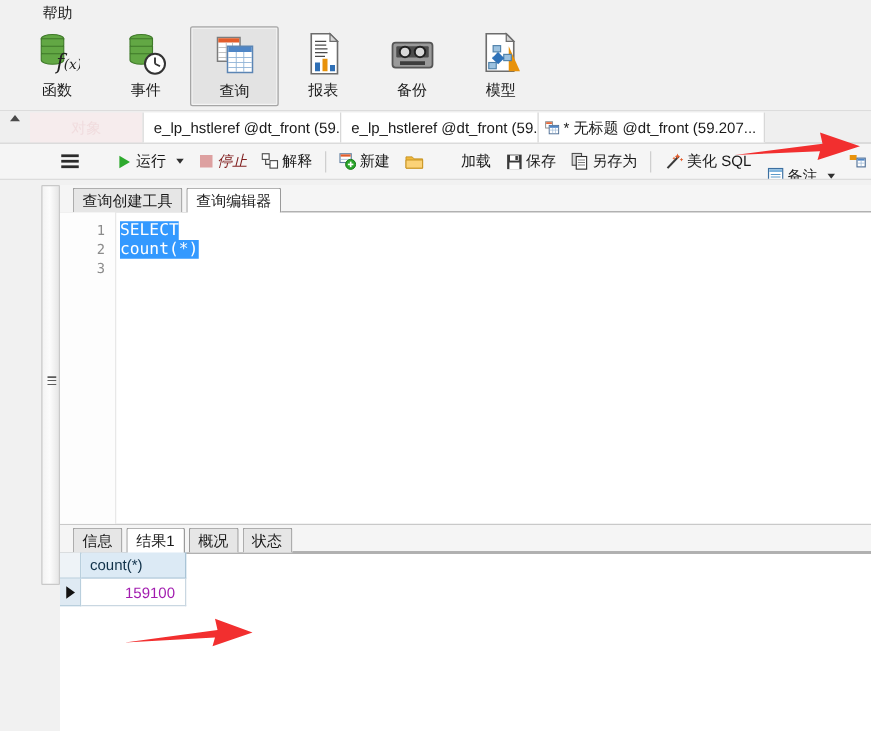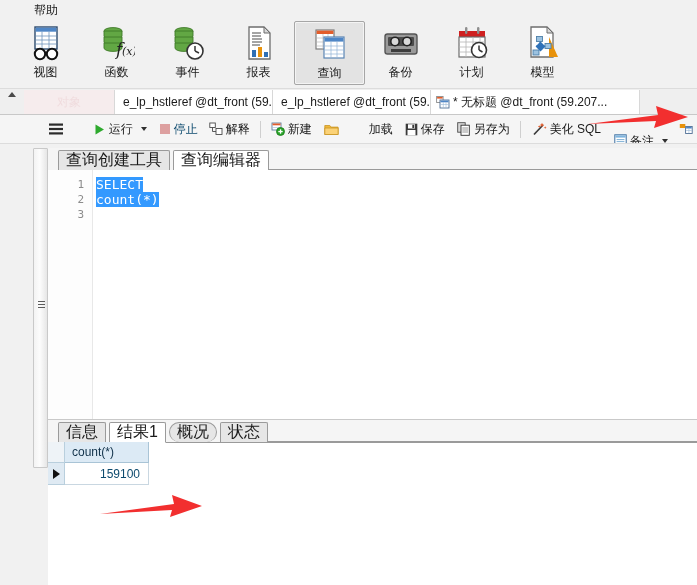--- a/index.html
+++ b/index.html
@@ -33,44 +33,44 @@
                 padding-top:3px;background:#efefef;box-sizing:border-box;}
   .caret-up{width:0;height:0;border-left:4px solid transparent;border-right:4px solid transparent;
             border-bottom:5px solid #4a4a4a;}
   .obj-tab{width:90px;height:24px;background:#f6eced;display:flex;align-items:center;
            justify-content:center;font-size:12px;color:#f0dcde;box-sizing:border-box;}
   .ctab{height:24px;display:flex;align-items:center;gap:3px;padding:0 6px 0 5px;
         background:#ffffff;border-left:1px solid #d8d8d8;font-size:12px;color:#1a1a1a;
         white-space:nowrap;box-sizing:border-box;overflow:hidden;cursor:default;}
   .ctab.t1{width:158px;}
   .ctab.t2{width:158px;}
-  .ctab.t3{width:210px;border-right:1px solid #d8d8d8;}
+  .ctab.t3{width:182px;border-right:1px solid #d8d8d8;}
 
   
   .etoolbar{position:relative;height:28px;background:#f5f5f5;display:flex;align-items:center;
             border-bottom:1px solid #dcdcdc;padding-left:48px;overflow:hidden;}
   .tb-btn{display:flex;align-items:center;gap:3px;height:24px;padding:0 4px;cursor:default;
           font-size:12px;white-space:nowrap;}
-  .tb-btn.disabled{color:#0c4a6e;}
+  .tb-btn.disabled{color:#7f1d1d;font-style:italic;}
   .tb-sep{width:1px;height:17px;background:#cfcfcf;margin:0 6px;}
   .tb-caret{width:0;height:0;border-left:3.5px solid transparent;border-right:3.5px solid transparent;
             border-top:4px solid #303030;margin-left:2px;}
 
   
   .leftrail{position:absolute;left:33px;top:148px;width:15px;height:320px;
             background:linear-gradient(to right,#f3f3f3,#fcfcfc 45%,#e6e6e6);
             border:1px solid #c9c9c9;border-radius:1px;box-sizing:border-box;}
   .rail-grip{position:absolute;left:4px;top:152px;width:7px;height:9px;
              background:repeating-linear-gradient(to bottom,#5b5b5b 0 1px,transparent 1px 3px);}
 
   
   .editorpane{position:absolute;left:48px;top:148px;right:0;bottom:0;background:#ffffff;}
   .subtabs{height:22px;display:flex;align-items:flex-end;background:#f5f5f5;
            border-bottom:1px solid #9a9a9a;padding-left:10px;}
-  .stab{height:20px;padding:0 7px;display:flex;align-items:center;font-size:16px;
+  .stab{height:20px;padding:0 7px;display:flex;align-items:flex-end;font-size:12px;
         background:#e6e6e6;border:1px solid #9a9a9a;border-bottom:none;color:#1a1a1a;
         border-radius:2px 2px 0 0;cursor:default;box-sizing:border-box;}
   .stab.sel{background:#ffffff;border-bottom:1px solid #ffffff;margin-bottom:-1px;height:21px;}
   .stab-filler{flex:1;height:20px;border-bottom:1px solid #9a9a9a;}
 
   .codearea{position:absolute;left:0;top:22px;right:0;height:249px;background:#ffffff;
             border-bottom:1px solid #c9c9c9;display:flex;}
   .gutter{width:44px;background:#fdfdfd;padding-top:7px;box-sizing:border-box;}
   .gnum{height:15px;line-height:15px;text-align:right;padding-right:8px;
         font-family:"DejaVu Sans Mono","Liberation Mono",monospace;font-size:11px;color:#8c8c8c;}
@@ -91,58 +91,39 @@
   .hdr-cell{width:84px;background:#dceaf5;border-right:1px solid #a9c4d6;
             border-bottom:1px solid #a9c4d6;font-size:12px;color:#11324a;
             display:flex;align-items:center;padding-left:7px;box-sizing:border-box;}
   .gridrow{display:flex;height:22px;}
   .row-ind{width:17px;background:#dfeaf3;border-right:1px solid #b9cfdd;
            border-bottom:1px solid #b9cfdd;display:flex;align-items:center;
            justify-content:center;box-sizing:border-box;}
   .tri{width:0;height:0;border-top:5px solid transparent;border-bottom:5px solid transparent;
        border-left:7px solid #111;}
   .row-cell{width:84px;background:#ffffff;border-right:1px solid #c9d7e1;
-            border-bottom:1px solid #c9d7e1;font-size:12px;color:#0c4a6e;
+            border-bottom:1px solid #c9d7e1;font-size:12px;color:#a21caf;
             display:flex;align-items:center;justify-content:flex-end;padding-right:8px;
             box-sizing:border-box;}
   .botfill{position:absolute;left:0;right:0;top:444px;bottom:0;background:#ffffff;}
 
   
   .arrow{position:absolute;pointer-events:none;}
 </style>
 </head>
 <body>
 
 <div class="app">
 
   <div class="menubar">
     <div class="mi">帮助</div>
   </div>
 
   <div class="ribbon">
 
-    <div class="rb-item">
-      <div class="rb-ico">
-        <svg width="36" height="38" viewBox="0 0 36 38">
-          <rect x="7" y="2" width="22" height="22" fill="#fff" stroke="#2c4a6e" stroke-width="1.4"></rect>
-          <rect x="7.7" y="2.7" width="20.6" height="4" fill="#4f86c6"></rect>
-          <g stroke="#6f95bb" stroke-width="0.8">
-            <line x1="7.7" y1="11" x2="28.3" y2="11"></line>
-              <line x1="7.7" y1="15" x2="28.3" y2="15"></line>
-            <line x1="7.7" y1="19" x2="28.3" y2="19"></line>
-            <line x1="14" y1="6.7" x2="14" y2="23.3"></line>
-              <line x1="21" y1="6.7" x2="21" y2="23.3"></line>
-          </g>
-          <circle cx="12" cy="29" r="5.2" fill="#fff" stroke="#111" stroke-width="2"></circle>
-          <circle cx="24" cy="29" r="5.2" fill="#fff" stroke="#111" stroke-width="2"></circle>
-          <line x1="17" y1="28" x2="19" y2="28" stroke="#111" stroke-width="2"></line>
-        </svg>
-      </div>
-      <div class="rb-lb">视图</div>
-    </div>
 
     <div class="rb-item">
       <div class="rb-ico">
         <svg width="36" height="38" viewBox="0 0 36 38">
           <g fill="#62a744" stroke="#3f7a29" stroke-width="0.9">
             <ellipse cx="14" cy="6" rx="9" ry="3.4"></ellipse>
             <path d="M5 6 v5 a9 3.4 0 0 0 18 0 V6z"></path>
             <path d="M5 12 v5 a9 3.4 0 0 0 18 0 V12z"></path>
             <path d="M5 18 v5 a9 3.4 0 0 0 18 0 V18z"></path>
           </g>
@@ -161,20 +142,46 @@
             <path d="M5 6 v5 a9 3.4 0 0 0 18 0 V6z"></path>
             <path d="M5 12 v5 a9 3.4 0 0 0 18 0 V12z"></path>
             <path d="M5 18 v5 a9 3.4 0 0 0 18 0 V18z"></path>
           </g>
           <circle cx="25" cy="26" r="8" fill="#fff" stroke="#333" stroke-width="1.6"></circle>
           <line x1="25" y1="26" x2="25" y2="21" stroke="#333" stroke-width="1.5"></line>
           <line x1="25" y1="26" x2="29" y2="28" stroke="#333" stroke-width="1.5"></line>
         </svg>
       </div>
       <div class="rb-lb">事件</div>
+    </div>
+
+    <div class="rb-item active">
+      <div class="rb-ico">
+        <svg width="36" height="38" viewBox="0 0 36 38">
+          <rect x="4" y="4" width="18" height="19" fill="#fff" stroke="#7c7c7c" stroke-width="1.2"></rect>
+          <rect x="4.6" y="4.6" width="16.8" height="3.4" fill="#e35d2b"></rect>
+          <g stroke="#b9b9b9" stroke-width="0.7">
+            <line x1="4.6" y1="12" x2="21.4" y2="12"></line>
+              <line x1="4.6" y1="16" x2="21.4" y2="16"></line>
+            <line x1="4.6" y1="20" x2="21.4" y2="20"></line>
+              <line x1="11" y1="8" x2="11" y2="22.4"></line>
+            <line x1="16" y1="8" x2="16" y2="22.4"></line>
+          </g>
+          <rect x="12" y="11" width="20" height="21" fill="#fff" stroke="#5b85b4" stroke-width="1.2"></rect>
+          <rect x="12.6" y="11.6" width="18.8" height="4" fill="#4f86c6"></rect>
+          <g stroke="#8fb2d6" stroke-width="0.7">
+            <line x1="12.6" y1="20" x2="31.4" y2="20"></line>
+              <line x1="12.6" y1="24" x2="31.4" y2="24"></line>
+            <line x1="12.6" y1="28" x2="31.4" y2="28"></line>
+            <line x1="19" y1="15.6" x2="19" y2="31.4"></line>
+              <line x1="25" y1="15.6" x2="25" y2="31.4"></line>
+          </g>
+        </svg>
+      </div>
+      <div class="rb-lb">查询</div>
     </div>
 
     <div class="rb-item">
       <div class="rb-ico">
         <svg width="36" height="38" viewBox="0 0 36 38">
           <path d="M8 2 h15 l6 6 v26 H8z" fill="#fff" stroke="#6d6d6d" stroke-width="1.3"></path>
           <path d="M23 2 v6 h6z" fill="#d8d8d8" stroke="#6d6d6d" stroke-width="1"></path>
           <g stroke="#4a4a4a" stroke-width="1">
             <line x1="11" y1="8" x2="20" y2="8"></line>
               <line x1="11" y1="11" x2="20" y2="11"></line>
@@ -183,81 +190,33 @@
             <line x1="11" y1="20" x2="19" y2="20"></line>
           </g>
           <rect x="11" y="25" width="4" height="7" fill="#2f6fb5"></rect>
           <rect x="17" y="22" width="4" height="10" fill="#e8920b"></rect>
           <rect x="23" y="27" width="4" height="5" fill="#2f6fb5"></rect>
         </svg>
       </div>
       <div class="rb-lb">报表</div>
     </div>
 
-    <div class="rb-item active">
-      <div class="rb-ico">
-        <svg width="36" height="38" viewBox="0 0 36 38">
-          <rect x="4" y="4" width="18" height="19" fill="#fff" stroke="#7c7c7c" stroke-width="1.2"></rect>
-          <rect x="4.6" y="4.6" width="16.8" height="3.4" fill="#e35d2b"></rect>
-          <g stroke="#b9b9b9" stroke-width="0.7">
-            <line x1="4.6" y1="12" x2="21.4" y2="12"></line>
-              <line x1="4.6" y1="16" x2="21.4" y2="16"></line>
-            <line x1="4.6" y1="20" x2="21.4" y2="20"></line>
-              <line x1="11" y1="8" x2="11" y2="22.4"></line>
-            <line x1="16" y1="8" x2="16" y2="22.4"></line>
-          </g>
-          <rect x="12" y="11" width="20" height="21" fill="#fff" stroke="#5b85b4" stroke-width="1.2"></rect>
-          <rect x="12.6" y="11.6" width="18.8" height="4" fill="#4f86c6"></rect>
-          <g stroke="#8fb2d6" stroke-width="0.7">
-            <line x1="12.6" y1="20" x2="31.4" y2="20"></line>
-              <line x1="12.6" y1="24" x2="31.4" y2="24"></line>
-            <line x1="12.6" y1="28" x2="31.4" y2="28"></line>
-            <line x1="19" y1="15.6" x2="19" y2="31.4"></line>
-              <line x1="25" y1="15.6" x2="25" y2="31.4"></line>
-          </g>
-        </svg>
-      </div>
-      <div class="rb-lb">查询</div>
-    </div>
-
     <div class="rb-item">
       <div class="rb-ico">
         <svg width="38" height="38" viewBox="0 0 38 38">
           <rect x="3" y="9" width="32" height="20" rx="2.5" fill="#9a9a9a" stroke="#555" stroke-width="1.4"></rect>
           <rect x="6" y="12" width="26" height="9" rx="1" fill="#4c4c4c"></rect>
           <circle cx="13" cy="16.5" r="4.2" fill="#d9d9d9" stroke="#222" stroke-width="1.6"></circle>
           <circle cx="25" cy="16.5" r="4.2" fill="#d9d9d9" stroke="#222" stroke-width="1.6"></circle>
           <rect x="9" y="24" width="20" height="3" fill="#3d3d3d"></rect>
         </svg>
       </div>
       <div class="rb-lb">备份</div>
     </div>
 
-    <div class="rb-item">
-      <div class="rb-ico">
-        <svg width="36" height="38" viewBox="0 0 36 38">
-          <rect x="5" y="6" width="26" height="6" fill="#cf2020"></rect>
-          <rect x="5" y="12" width="26" height="20" fill="#fff" stroke="#6d6d6d" stroke-width="1.2"></rect>
-          <g stroke="#b5b5b5" stroke-width="0.8">
-            <line x1="5" y1="17" x2="31" y2="17"></line>
-              <line x1="5" y1="22" x2="31" y2="22"></line>
-            <line x1="5" y1="27" x2="31" y2="27"></line>
-            <line x1="12" y1="12" x2="12" y2="32"></line>
-              <line x1="19" y1="12" x2="19" y2="32"></line>
-            <line x1="26" y1="12" x2="26" y2="32"></line>
-          </g>
-          <rect x="11" y="2" width="2.4" height="7" rx="1.2" fill="#8e8e8e"></rect>
-          <rect x="23" y="2" width="2.4" height="7" rx="1.2" fill="#8e8e8e"></rect>
-          <circle cx="25" cy="25" r="7.5" fill="#fff" stroke="#333" stroke-width="1.6"></circle>
-          <line x1="25" y1="25" x2="25" y2="20.5" stroke="#333" stroke-width="1.5"></line>
-          <line x1="25" y1="25" x2="28.5" y2="27" stroke="#333" stroke-width="1.5"></line>
-        </svg>
-      </div>
-      <div class="rb-lb">计划</div>
-    </div>
 
     <div class="rb-item">
       <div class="rb-ico">
         <svg width="36" height="38" viewBox="0 0 36 38">
           <path d="M6 2 h16 l6 6 v24 H6z" fill="#fff" stroke="#6d6d6d" stroke-width="1.3"></path>
           <path d="M22 2 v6 h6z" fill="#d8d8d8" stroke="#6d6d6d" stroke-width="1"></path>
           <path d="M24 12 l9 20 h-9z" fill="#e8920b"></path>
           <g stroke="#6f9fcb" stroke-width="1.3">
             <line x1="15" y1="17" x2="15" y2="25"></line>
               <line x1="15" y1="21" x2="22" y2="21"></line>
@@ -474,21 +433,21 @@
     </div>
 
     <div class="respane">
       <div class="rtabs">
         <div class="stab">
           <span>信息</span>
         </div>
         <div class="stab sel" style="margin-left:3px;">
           <span>结果1</span>
         </div>
-        <div class="stab" style="margin-left:3px;border-radius:10px;">
+        <div class="stab" style="margin-left:3px;">
           <span>概况</span>
         </div>
         <div class="stab" style="margin-left:3px;">
           <span>状态</span>
         </div>
         <div class="stab-filler"></div>
       </div>
 
       <div class="grid">
         <div class="gridhdr">

